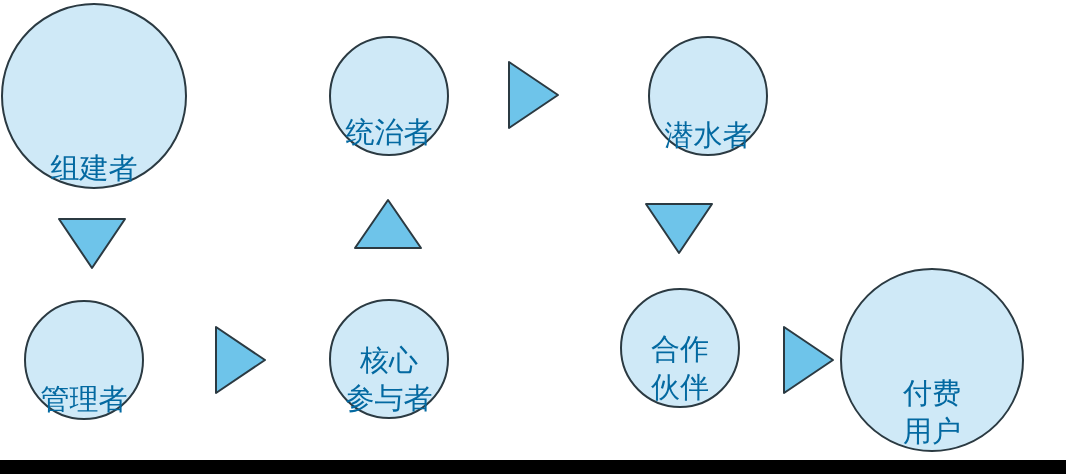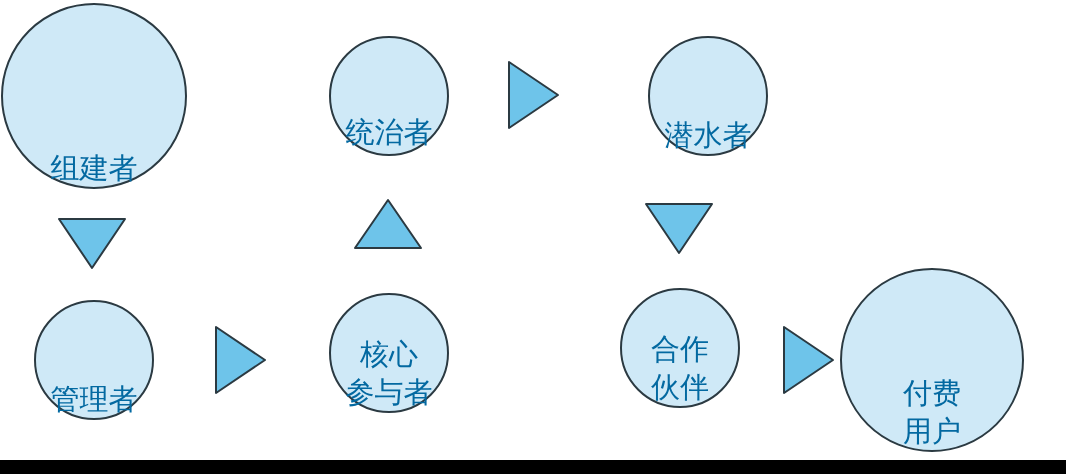--- a/index.html
+++ b/index.html
@@ -26,25 +26,25 @@
 </div>
 
 <div class="node" style="left:329px;top:36px;width:120px;height:120px;background:#cfe9f7;font-family:Liberation Mono, monospace;">
   <span>统治者</span>
 </div>
 
 <div class="node" style="left:648px;top:36px;width:120px;height:120px;background:#cfe9f7;">
   <span>潜水者</span>
 </div>
 
-<div class="node" style="left:34px;top:300px;width:120px;height:120px;background:#cfe9f7;">
+<div class="node" style="left:24px;top:300px;width:120px;height:120px;background:#cfe9f7;">
   <span>管理者</span>
 </div>
 
-<div class="node" style="left:329px;top:293px;width:120px;height:120px;background:#cfe9f7;">
+<div class="node" style="left:329px;top:299px;width:120px;height:120px;background:#cfe9f7;">
   <span>核心
 参与者</span>
 </div>
 
 <div class="node" style="left:620px;top:288px;width:120px;height:120px;background:#cfe9f7;">
   <span>合作
 伙伴</span>
 </div>
 
 <div class="node" style="left:840px;top:268px;width:184px;height:184px;background:#cfe9f7;">

